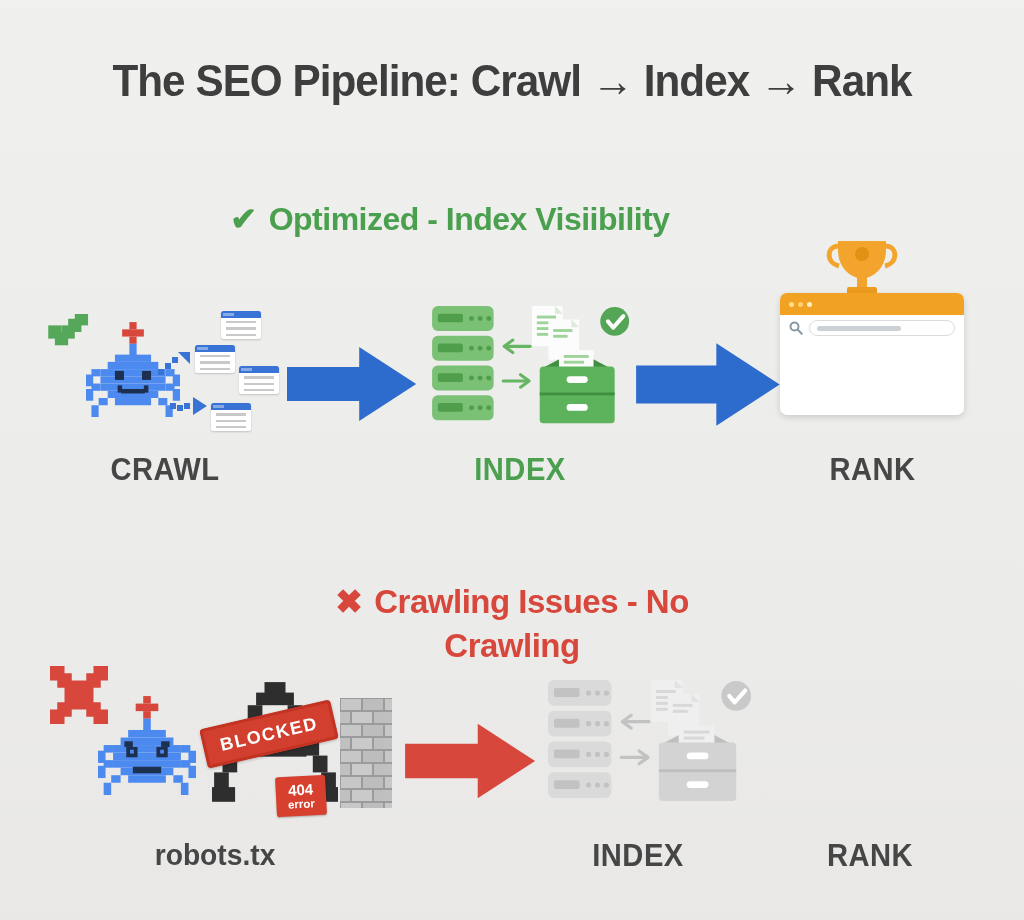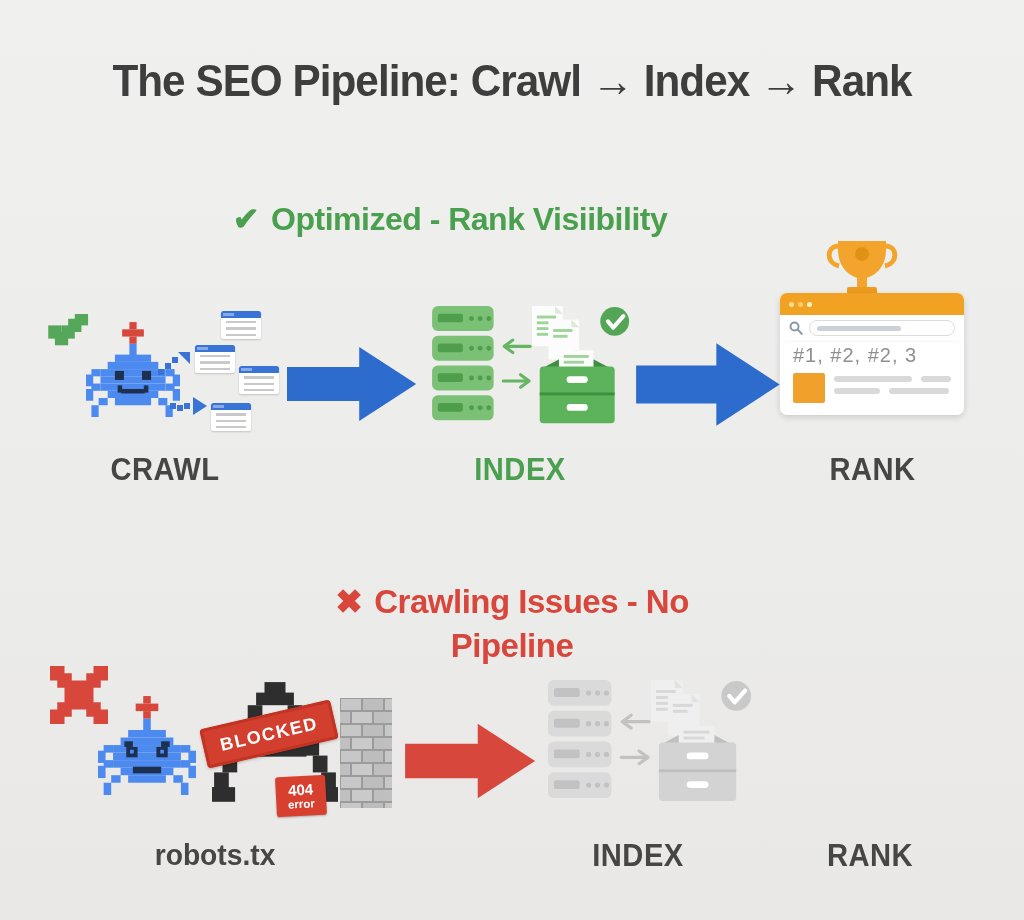--- a/index.html
+++ b/index.html
@@ -151,21 +151,21 @@
           <rect x="140" y="73" width="22" height="7" rx="3.5" fill="#ffffff"></rect>
           <rect x="140" y="102" width="22" height="7" rx="3.5" fill="#ffffff"></rect>
         </g>
       </symbol>
     </defs>
   </svg>
 
   <div class="abs title">The SEO Pipeline: Crawl → Index → Rank</div>
 
   <div class="abs good-heading">
-    <span class="glyph">✔</span><span>Optimized - Rank Visiibility</span>
+    <span class="glyph">✔</span><span>Optimized - Index Visiibility</span>
   </div>
 
   <svg class="abs" style="left:48px;top:314px" width="46" height="36" viewBox="0 0 48 38">
     <g fill="#55a75a">
       <rect x="0" y="12" width="14" height="14"></rect>
         <rect x="7" y="19" width="14" height="14"></rect>
       <rect x="14" y="12" width="14" height="14"></rect>
         <rect x="21" y="5" width="14" height="14"></rect>
       <rect x="28" y="-2" width="14" height="14"></rect>
     </g>
@@ -274,43 +274,27 @@
     </div>
     <div class="search-row">
       <svg width="14" height="14" viewBox="0 0 14 14">
         <circle cx="5.5" cy="5.5" r="4" stroke="#8899a6" stroke-width="2" fill="none"></circle>
         <line x1="8.8" y1="8.8" x2="12.7" y2="12.7" stroke="#8899a6" stroke-width="2" stroke-linecap="round"></line>
       </svg>
       <div class="pill">
           <div class="inner"></div>
         </div>
     </div>
-    <div class="main">
-      <div class="serp-text">#1, #2, #2, 3</div>
-      <div class="result-row">
-        <div class="thumb"></div>
-        <div class="rlines">
-          <div class="rl">
-              <span class="b" style="width:78px"></span>
-              <span class="b" style="width:30px"></span>
-            </div>
-          <div class="rl">
-              <span class="b" style="width:46px"></span>
-              <span class="b" style="width:60px"></span>
-            </div>
-        </div>
-      </div>
-    </div>
   </div>
 
   <div class="abs stage-label" style="left:780px;top:452px;width:185px">RANK</div>
 
   <div class="abs bad-heading">
     <div><span class="glyph">✖</span><span>Crawling Issues - No</span></div>
-    <div>Pipeline</div>
+    <div>Crawling</div>
   </div>
 
   <svg class="abs" style="left:50px;top:666px" width="58" height="58" viewBox="0 0 64 64">
     <g fill="#d8473c">
       <rect x="0" y="0" width="16" height="16"></rect>
         <rect x="8" y="8" width="16" height="16"></rect>
       <rect x="16" y="16" width="16" height="16"></rect>
         <rect x="24" y="24" width="16" height="16"></rect>
       <rect x="32" y="32" width="16" height="16"></rect>
         <rect x="40" y="40" width="16" height="16"></rect>

